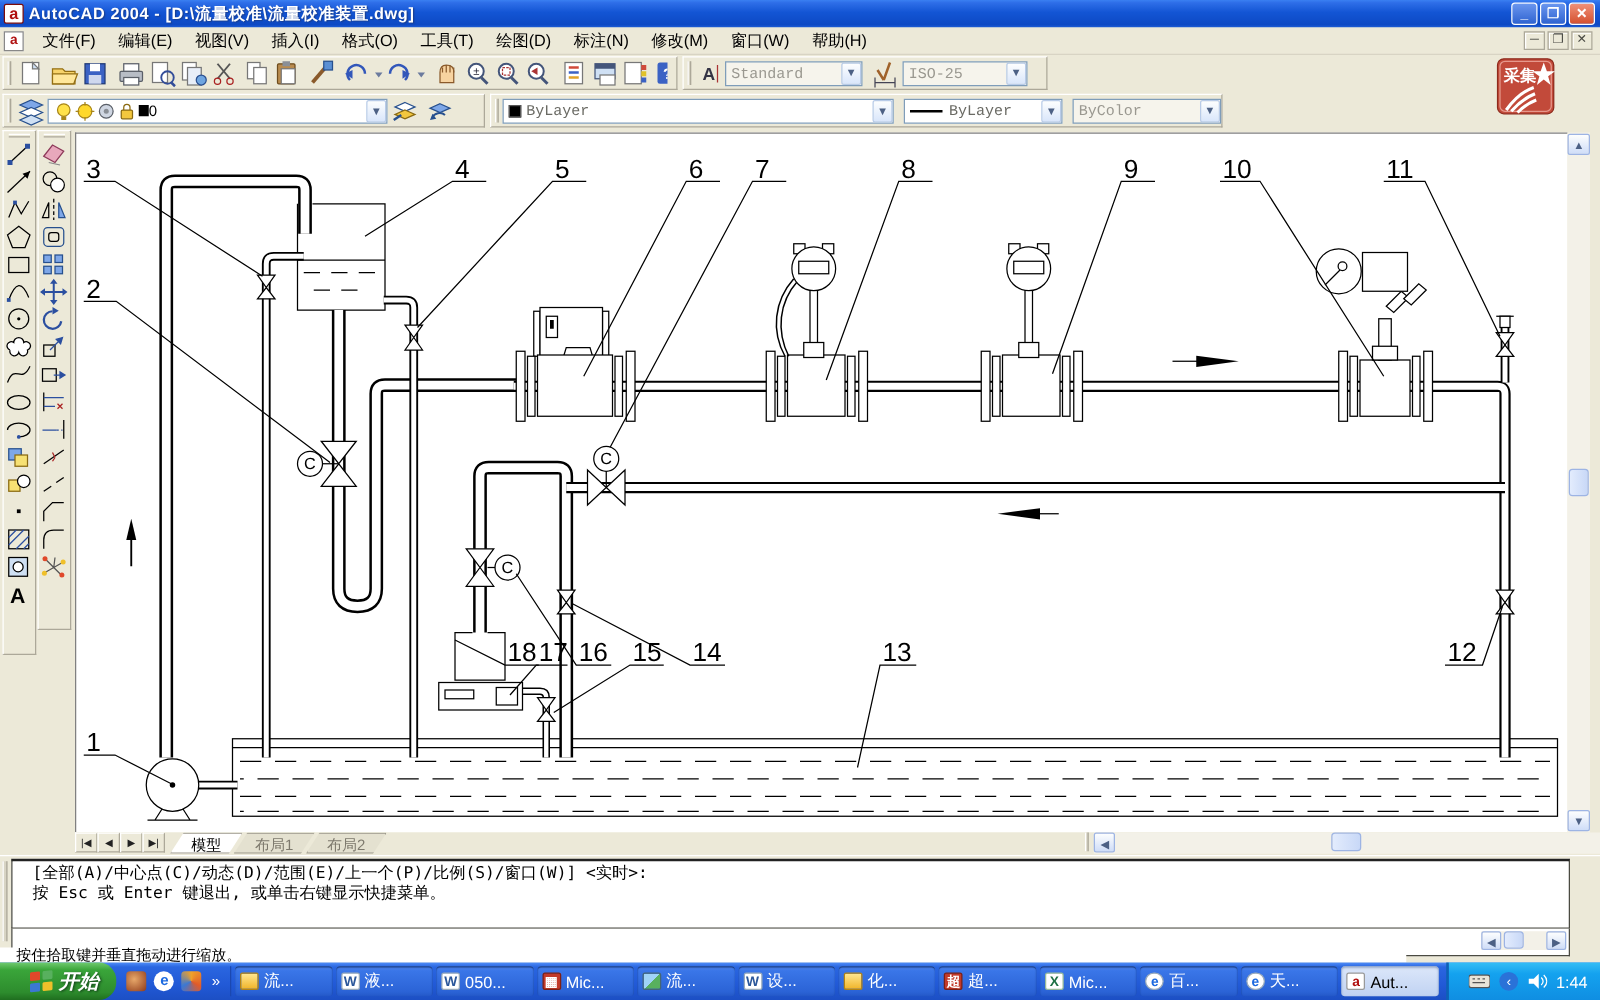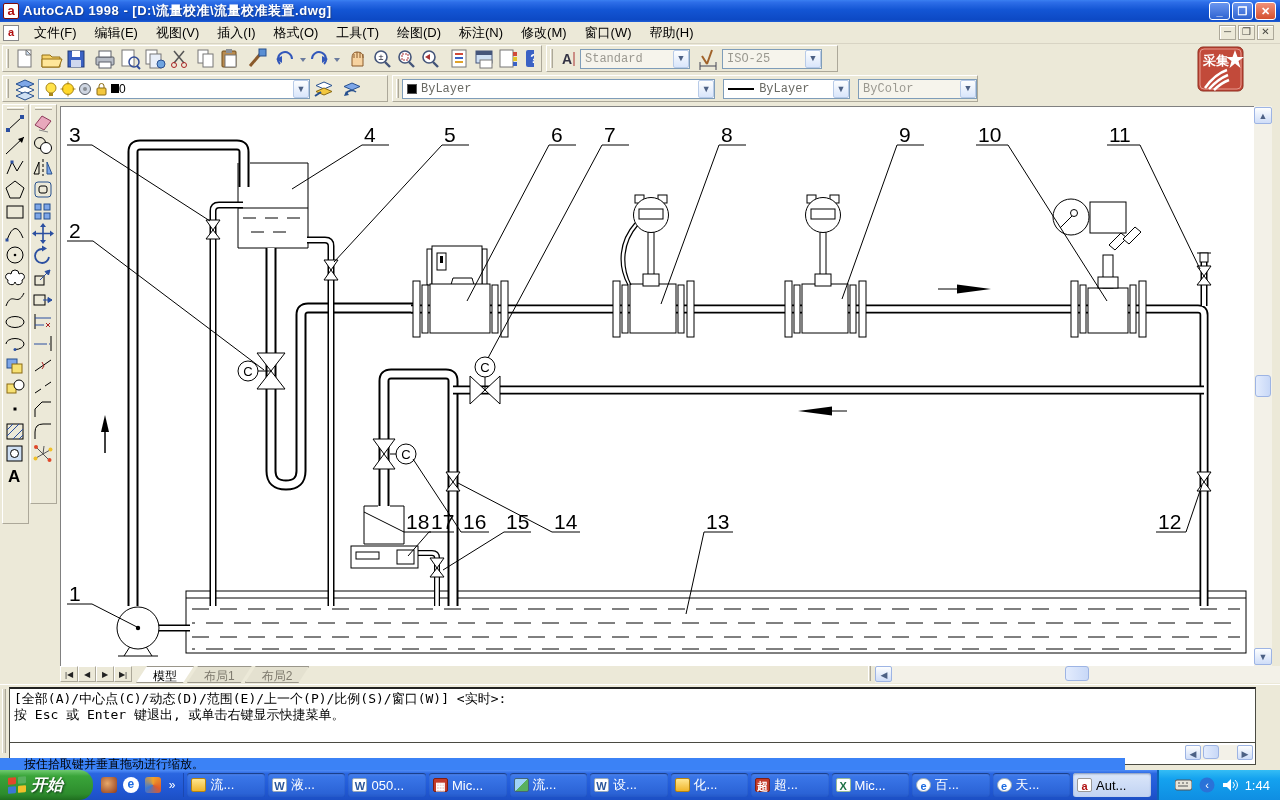--- a/index.html
+++ b/index.html
@@ -56,29 +56,29 @@
 .tabbar{position:absolute;left:60px;top:666px;width:1194px;height:18px;background:#ece9d8;display:flex;align-items:flex-start}
 .navbtn{width:18px;height:16px;border:1px solid;border-color:#fff #aca899 #aca899 #fff;background:#ece9d8;
  font-size:8px;text-align:center;line-height:15px;color:#222}
 .tab{height:17px;padding:1px 16px 0;margin-left:-7px;font-size:12px;color:#7e7a6e;background:#e4e1d0;
  border:1px solid #9a968a;clip-path:polygon(11px 0,100% 0,calc(100% - 11px) 100%,0 100%)}
 .tab.active{background:#fff;color:#000;font-weight:normal;z-index:2}
 
 .cmd{position:absolute;left:0;top:684px;width:1280px;height:74px;background:#ece9d8;border-top:1px solid #fff}
 .cmd .vgrip{position:absolute;left:2px;top:4px;width:4px;height:64px;border-left:1px solid #fff;border-right:1px solid #aca899;background:#d8d4c4}
 .cmdbox{position:absolute;left:9px;top:2px;width:1247px;height:56px;background:#fff;border:1px solid #4a4a42;border-top:2px solid #222;
- font-family:"DejaVu Sans Mono","Liberation Mono",monospace;font-size:13px;color:#000;padding:2px 4px;line-height:16px}
+ font-family:"DejaVu Sans Mono","Liberation Mono",monospace;font-size:13px;color:#000;padding:2px 16px;line-height:16px}
 .cmdinput{position:absolute;left:9px;top:58px;width:1247px;height:22px;background:#fff;border:1px solid #4a4a42;border-top:none}
 
-.statusbar{position:absolute;left:0;top:758px;width:1125px;height:12px;background:#3b82f6;font-size:12px;
- color:#000;padding-left:24px;line-height:12px}
+.statusbar{position:absolute;left:0;top:758px;width:1125px;height:12px;background:#ffffff;font-size:12px;
+ color:#000;padding-left:13px;line-height:12px}
 
 .taskbar{position:absolute;left:0;top:770px;width:1280px;height:30px;
  background:linear-gradient(180deg,#4f8df8 0%,#2a66e0 12%,#2159d6 60%,#1c4fc4 100%);display:flex;align-items:center}
-.startbtn{height:30px;width:97px;display:flex;align-items:center;gap:5px;padding-left:8px;
+.startbtn{height:30px;width:97px;display:flex;align-items:center;gap:5px;padding-left:24px;
  background:linear-gradient(180deg,#6fca6f 0%,#3aa53a 20%,#2d8c2d 80%,#1f6e1f 100%);
  border-radius:0 14px 14px 0;color:#fff;font-weight:bold;font-style:italic;font-size:16px;text-shadow:1px 1px 2px #14401a}
 .flag{width:18px;height:16px;display:grid;grid-template:1fr 1fr/1fr 1fr;gap:2px;transform:skewY(-6deg)}
 .flag span{border-radius:1px}
 .ql{display:flex;align-items:center;gap:6px;padding:0 8px;border-right:1px solid #1b48b0;height:24px}
 .qlico{width:16px;height:16px;border-radius:3px}
 .chev{color:#fff;font-size:12px;margin-left:2px}
 .taskbtn{width:81px;height:24px;margin-left:3px;border-radius:3px;display:flex;align-items:center;gap:4px;
  padding:0 4px;background:linear-gradient(180deg,#5387ef 0%,#3a76e8 15%,#2b63d6 85%,#2458c8 100%);
  box-shadow:0 1px 1px #15387f inset;color:#fff;font-size:13px;white-space:nowrap;overflow:hidden}
@@ -96,21 +96,21 @@
 .traytime{font-size:13px;color:#fff}
 
 #logo{position:absolute;left:1197px;top:46px;width:47px;height:46px}
 text{user-select:none}
 </style>
 </head>
 <body>
 
 <div class="titlebar">
   <div class="app-ico">a</div>
-  <div class="titletext">AutoCAD 1998 - [D:\流量校准\流量校准装置.dwg]</div>
+  <div class="titletext">AutoCAD 2004 - [D:\流量校准\流量校准装置.dwg]</div>
   <div class="winbtns">
     <div class="wbtn">_</div>
     <div class="wbtn">❐</div>
     <div class="wbtn close">✕</div>
   </div>
 </div>
 
 <div class="menubar">
   <div class="mdi-ico">a</div>
   <span class="menu-item">文件(F)</span>

